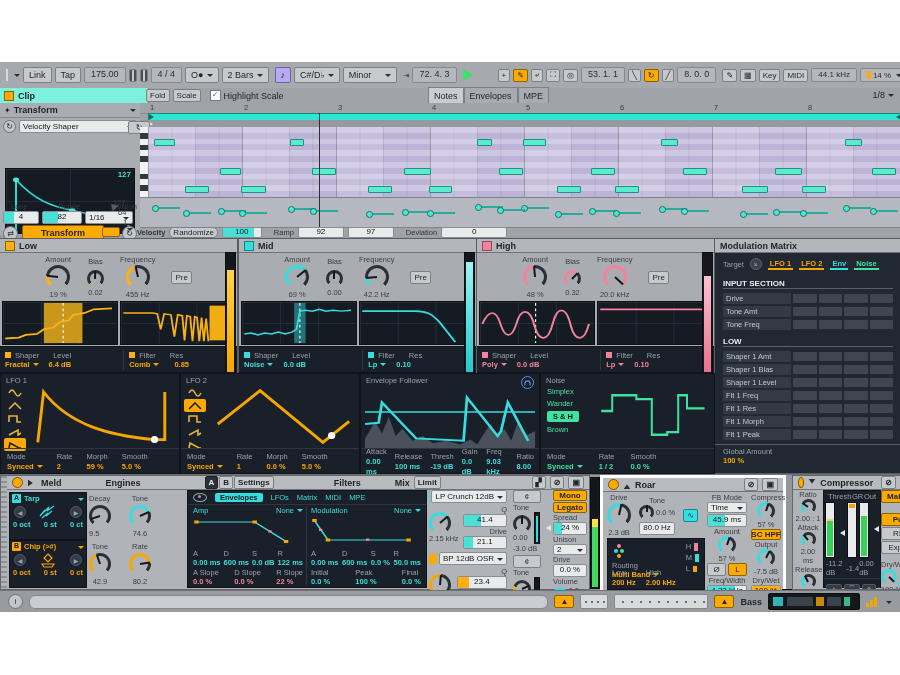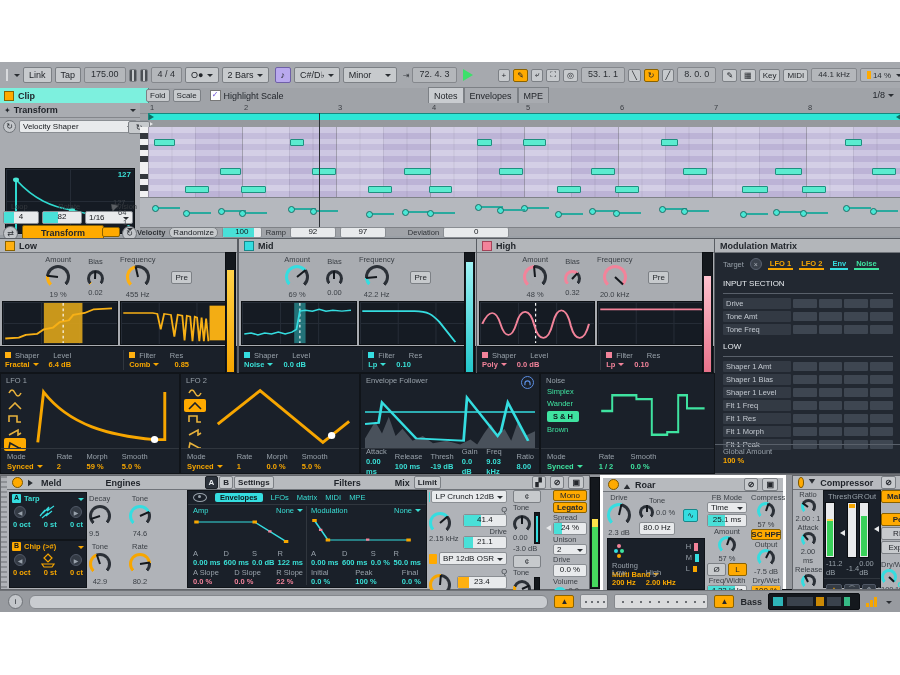--- a/index.html
+++ b/index.html
@@ -39,21 +39,21 @@
   .knob::before{content:"";position:absolute;inset:3px;border-radius:50%;background:var(--bg)}
   .knob::after{content:"";position:absolute;left:50%;top:50%;width:2px;height:46%;background:#14181d;
     transform-origin:top center;transform:translate(-50%,0) rotate(var(--ndeg))}
   .graph{background:#151b23;border:1px solid #0d1115;position:relative;
     background-image:linear-gradient(#252c36 1px,transparent 1px),linear-gradient(90deg,#252c36 1px,transparent 1px);
     background-size:33.4% 50%;}
   .note{position:absolute;height:5px;background:#5becd0;border:1px solid #1f8f7f;border-radius:1px}
   .vel{position:absolute;height:2px;width:26px;background:#2aa99e}
   .vel::before{content:"";position:absolute;left:-2px;top:-2px;width:5px;height:5px;border-radius:50%;
     background:#49e7d5;border:1px solid #1d6e66}
-  .mm-sec{font-weight:normal;color:#e7ebef;font-size:8px;border-bottom:1px solid #59606a;margin:7px 8px 4px 8px;padding-bottom:5px}
+  .mm-sec{font-weight:bold;color:#e7ebef;font-size:8px;border-bottom:1px solid #59606a;margin:7px 8px 4px 8px;padding-bottom:0}
   .mm-row{display:flex;align-items:center;margin:2px 8px;gap:2px}
   .mm-lab{width:62px;background:#333a44;color:#c3c9d0;font-size:7.5px;padding:1px 3px;border-radius:1px}
   .mm-cell{flex:1;height:9px;background:#3e4651;border-radius:1px}
   .wavebtn{width:22px;height:13px;display:flex;align-items:center;justify-content:center;border-radius:2px}
   .wavebtn.sel{background:#ffaa00}
   .wavebtn svg{stroke:#e8b23c;stroke-width:1.6;fill:none}
   .wavebtn.sel svg{stroke:#1d2126}
   .meterV{background:#14181d;border:1px solid #0b0e12;position:relative}
   .meterV .fillV{position:absolute;left:1px;right:1px;bottom:1px}
   .lab7{font-size:7.5px}
@@ -283,24 +283,24 @@
     </div>
 
     <div class="abs" style="left:179px;top:10px;width:1px;height:114px;background:#2b2f34"></div>
 
     <div class="abs row" style="left:0;top:124px;width:760px;height:8px;background:#a0a3a8;border-top:1px solid #7f8287;padding-top:0;gap:4px;font-size:7.5px">
       <span class="chip sm on-o" style="height:8px;width:10px;margin-left:-38px"></span>
       <span class="car" style="transform:translateY(-1px)"></span>
       <span style="font-weight:bold;color:#2e3237">Velocity</span>
       <span class="chip sm" style="height:9px;border-radius:5px">Randomize</span>
       <span class="f" style="width:38px;height:9px;line-height:8px"><span class="fill" style="width:82%"></span><span>100</span></span>
-      <span style="margin-left:0;color:#2e3237">Ramp</span>
+      <span style="margin-left:8px;color:#2e3237">Ramp</span>
       <span class="f" style="width:44px;height:9px;line-height:8px"><span>92</span></span>
       <span class="f" style="width:44px;height:9px;line-height:8px"><span>97</span></span>
-      <span style="margin-left:18px;color:#2e3237">Deviation</span>
+      <span style="margin-left:8px;color:#2e3237">Deviation</span>
       <span class="f" style="width:64px;height:9px;line-height:8px"><span>0</span></span>
     </div>
   </div>
 
   <div class="abs" style="left:0;top:176px;width:237px;height:134px;background:#a9acb1;border:1px solid #595d63;border-left:none">
     <div class="hd" style="height:13px">
       <span class="sq" style="background:#ffb010;border-color:#8a6200"></span>
       <span>Low</span>
       </div>
     <div class="row" style="height:48px;justify-content:center;gap:16px">
@@ -950,21 +950,21 @@
             <div class="meterV" style="width:7px;height:30px">
                 <span class="fillV" style="height:55%;background:#f7a600"></span>
               </div>
             <span style="width:0;height:0;border:3px solid transparent;border-right:5px solid #e8e9eb"></span>
           </div>
           <div class="lab7 g">-14 dB</div>
         </div>
       </div>
 
       <div class="abs" style="left:552px;top:14px;width:34px;height:96px">
-        <span class="chip sm on-o" style="width:100%;box-sizing:border-box;font-weight:normal">Mono</span>
+        <span class="chip sm on-o" style="width:100%;box-sizing:border-box;font-weight:bold">Mono</span>
         <span class="chip sm on-o" style="width:100%;box-sizing:border-box;margin-top:1px;font-weight:bold">Legato</span>
         <div class="lab7 g">Spread</div>
         <div class="f"><span class="fill" style="width:24%"></span><span>24 %</span></div>
         <div class="lab7 g">Unison</div>
         <div class="dd" style="width:100%;box-sizing:border-box;justify-content:space-between">
             <span>2</span>
             <span class="car"></span>
           </div>
         <div class="lab7 g">Drive</div>
         <div class="f"><span>0.0 %</span></div>
@@ -1037,21 +1037,21 @@
           <span><span class="dl lab7">High</span><br><span class="oj lab7" style="font-weight:bold">2.00 kHz</span></span>
         </div>
       </div>
 
       <div class="abs" style="left:104px;top:15px;width:40px;height:96px;text-align:center">
         <div class="lab7 g">FB Mode</div>
         <div class="dd" style="width:100%;box-sizing:border-box;justify-content:space-between">
             <span>Time</span>
             <span class="car"></span>
           </div>
-        <div class="f" style="margin-top:1px"><span class="fill" style="width:45%"></span><span>25.1 ms</span></div>
+        <div class="f" style="margin-top:1px"><span class="fill" style="width:45%"></span><span>45.9 ms</span></div>
         <div class="lab7 g">Amount</div>
         <div class="knob" style="--size:18px;--deg:154deg;--ndeg:199deg;--col:#35dde0;--bg:#b0b3b8;margin:0 auto"></div>
         <div class="lab7 g">57 %</div>
         <div class="row" style="justify-content:center;gap:2px">
           <span class="chip sm" style="width:12px">Ø</span>
           <span class="chip sm on-o" style="width:12px">L</span>
         </div>
         <div class="lab7 g">Freq/Width</div>
         <div class="f"><span class="fill" style="width:70%"></span><span>4.33 kHz</span></div>
         <div class="f" style="margin-top:1px"><span class="fill" style="width:35%"></span><span>9.00</span></div>

